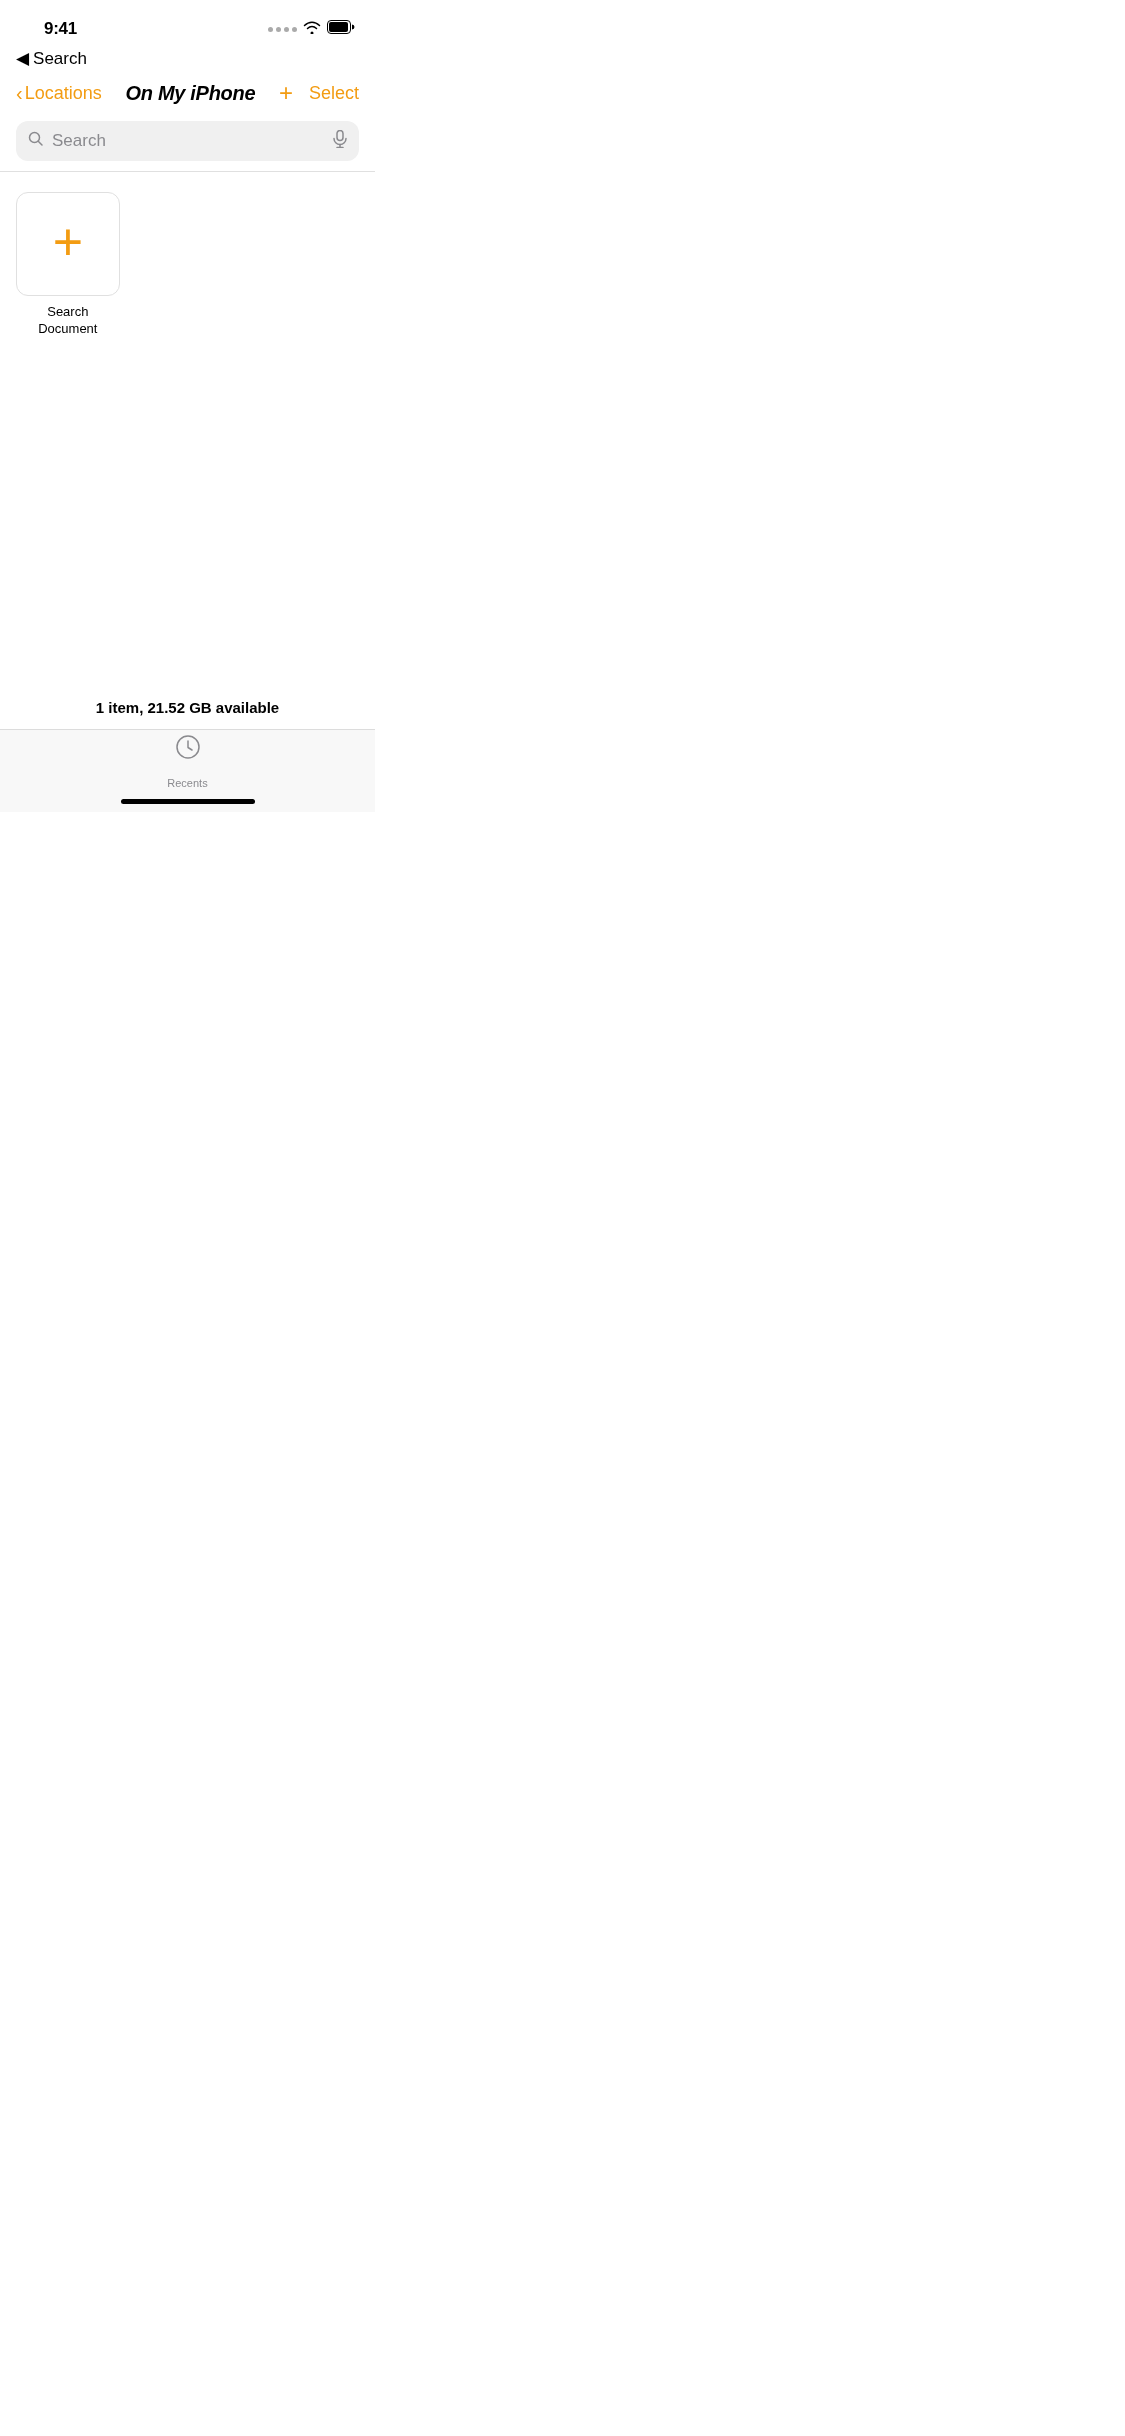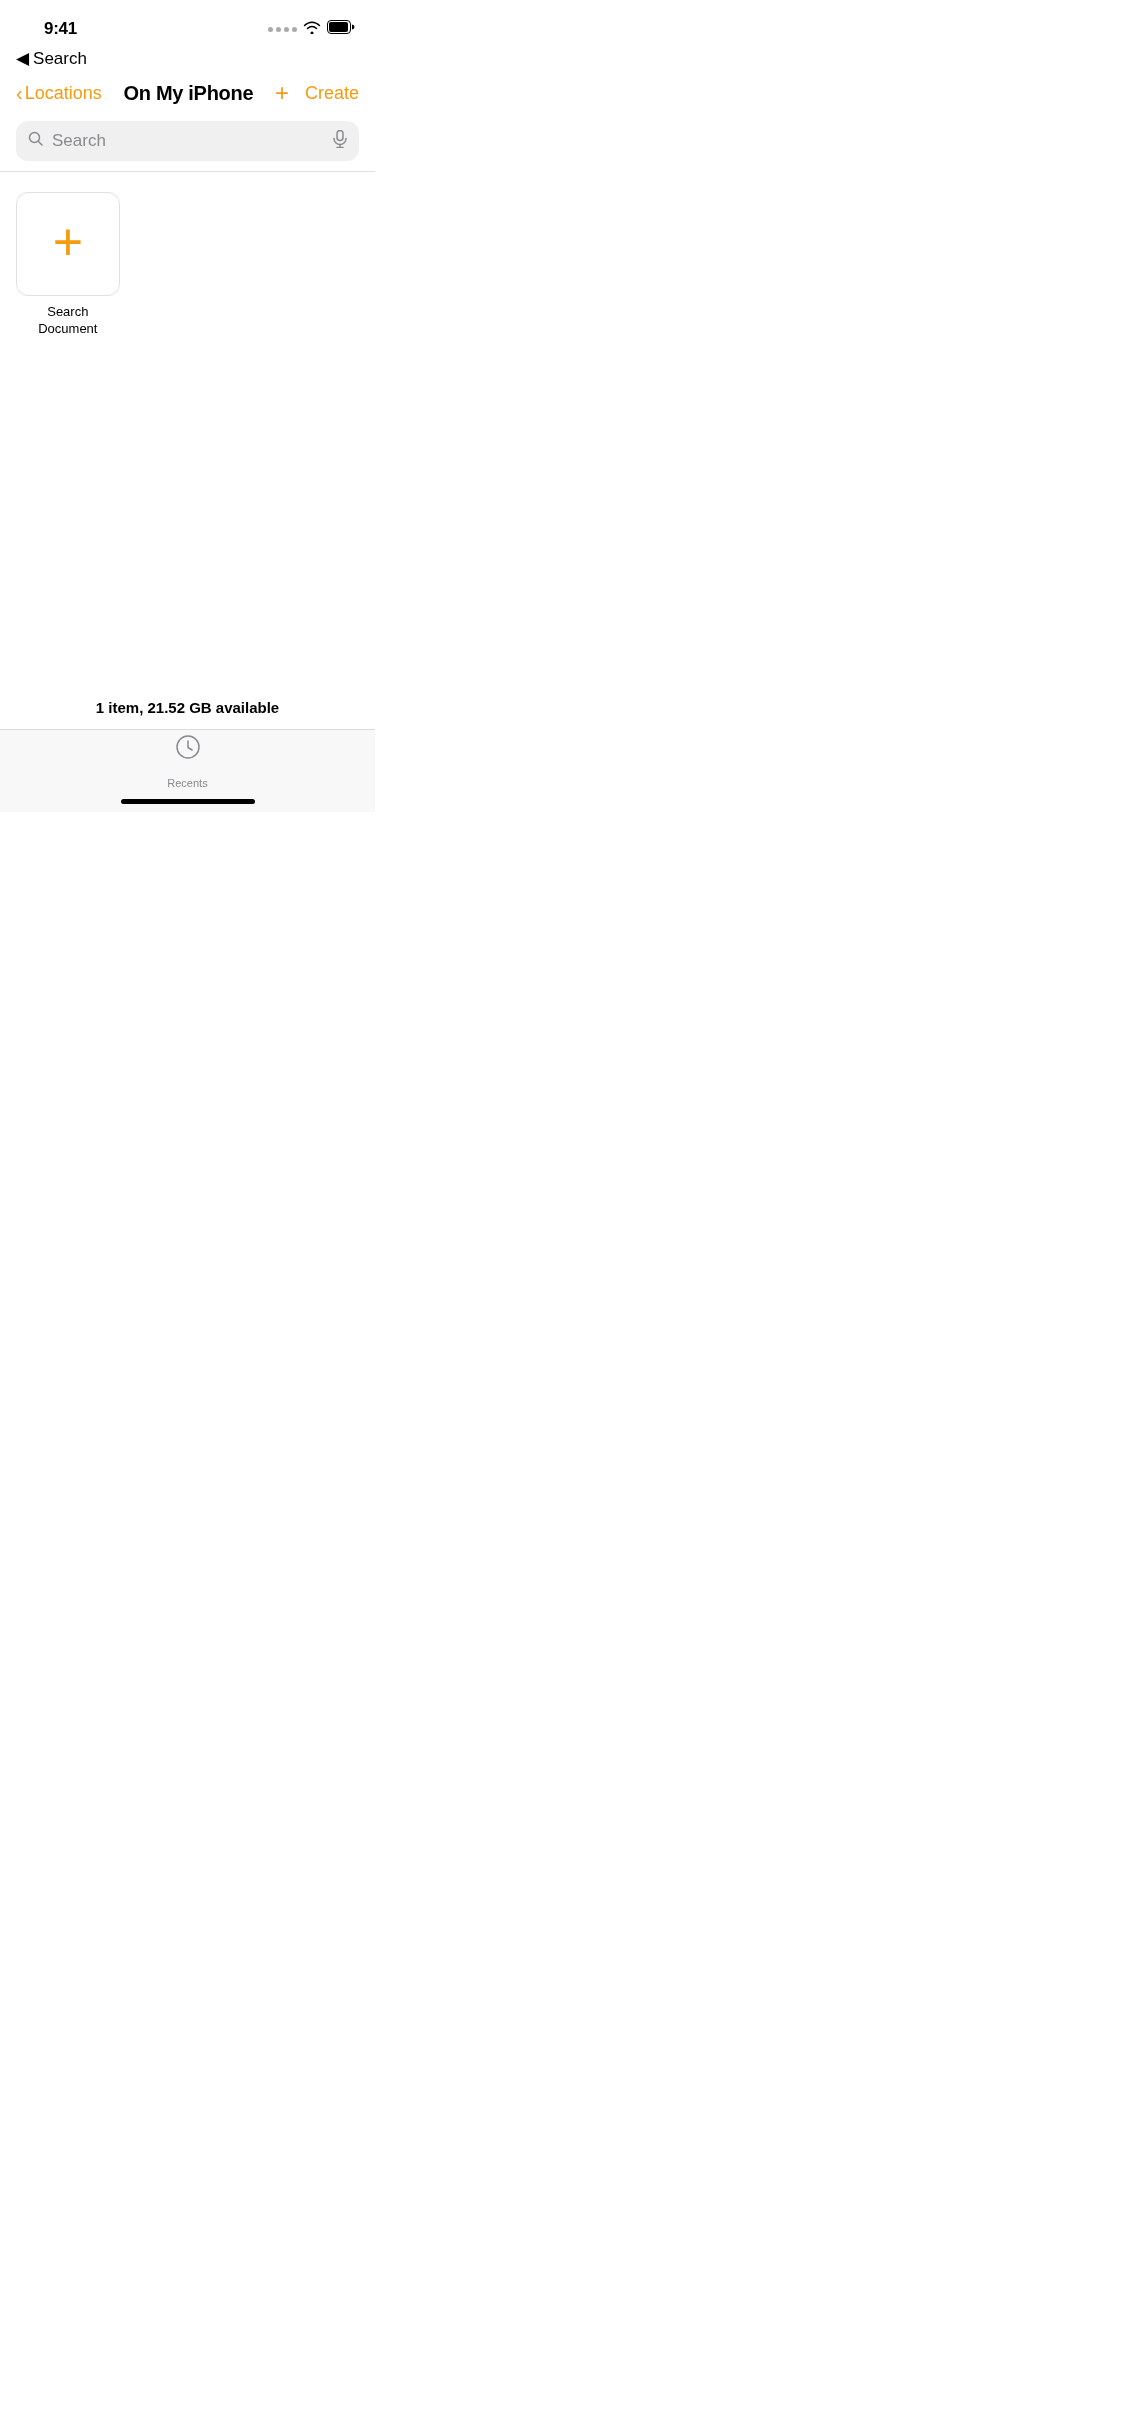--- a/index.html
+++ b/index.html
@@ -90,20 +90,21 @@
       font-size: 20px;
       color: #f39c12;
       font-weight: 300;
     }
 
     .nav-title {
       font-size: 20px;
       font-weight: 700;
       color: #000;
       letter-spacing: -0.3px;
+      font-style: italic;
     }
 
     .nav-actions {
       display: flex;
       align-items: center;
       gap: 16px;
     }
 
     .nav-plus {
       font-size: 24px;
@@ -319,21 +320,21 @@
 </div>
 
 <div class="nav-header">
   <div class="nav-locations">
     <span class="nav-locations-chevron">‹</span>
     <span>Locations</span>
   </div>
   <span class="nav-title">On My iPhone</span>
   <div class="nav-actions">
     <span class="nav-plus">+</span>
-    <span class="nav-select">Create</span>
+    <span class="nav-select">Select</span>
   </div>
 </div>
 
 <div class="search-container">
   <div class="search-bar">
     <span class="search-icon-wrap">
       <svg width="16" height="16" viewBox="0 0 16 16" fill="none">
         <circle cx="6.5" cy="6.5" r="5" stroke="#8a8a8e" stroke-width="1.5"></circle>
         <path d="M10.5 10.5L14 14" stroke="#8a8a8e" stroke-width="1.5" stroke-linecap="round"></path>
       </svg>

